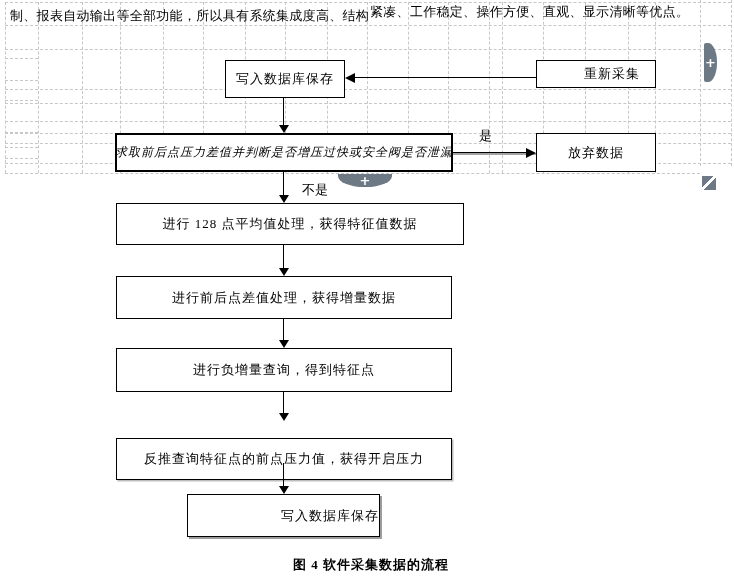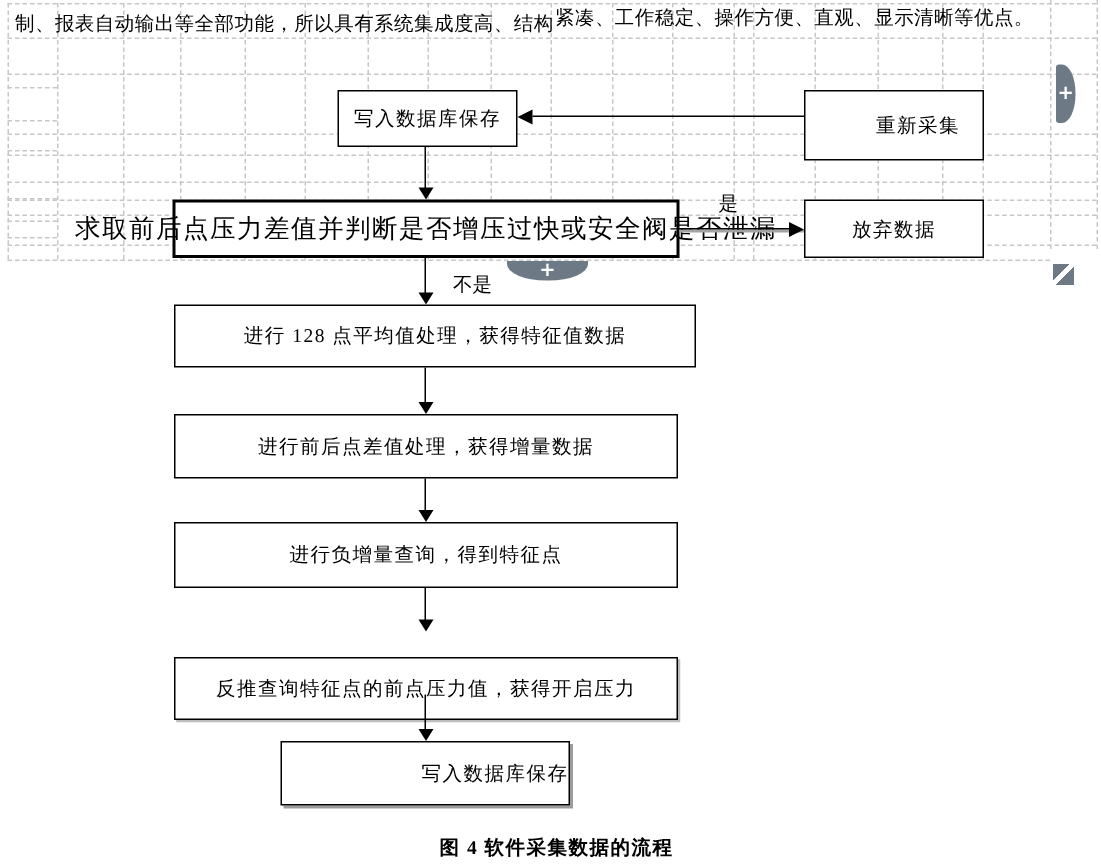--- a/index.html
+++ b/index.html
@@ -12,21 +12,21 @@
   .gl.v{width:0;border-left:1px dashed #c7c7c7;}
   .gl.h{height:0;border-top:1px dashed #c7c7c7;}
   
   .para{position:absolute;z-index:2;font-size:13px;letter-spacing:0.3px;white-space:nowrap;}
   
   .fbox{
     position:absolute;z-index:3;background:#ffffff;border:1.5px solid #000;
     display:flex;align-items:center;justify-content:center;
     font-size:13px;letter-spacing:1px;text-align:center;box-sizing:border-box;white-space:nowrap;
   }
-  .fbox.thick{border-width:2px;letter-spacing:1px;font-size:17px;}
+  .fbox.thick{border-width:2px;letter-spacing:1px;font-size:12px;font-style:italic;}
   .fbox.shadow-sm{box-shadow:1.5px 1.5px 0 #bdbdbd;}
   .fbox.shadow{box-shadow:2px 2px 0 #9c9c9c;}
   
   .ln{position:absolute;z-index:4;}
   .ln.v{width:0;border-left:1.5px solid #000;}
   .ln.h{height:0;border-top:1.5px solid #000;}
   .ln.gray{border-top:2.5px solid #a3a3a3;z-index:3;}
   .tri{position:absolute;z-index:4;width:0;height:0;}
   .tri.down{border-left:5px solid transparent;border-right:5px solid transparent;border-top:8px solid #000;}
   .tri.left{border-top:5px solid transparent;border-bottom:5px solid transparent;border-right:10px solid #000;}
@@ -87,21 +87,21 @@
     <div class="gl h" style="left: 5px; top: 147px; width: 33px;"></div>
     <div class="gl h" style="left: 5px; top: 158px; width: 33px;"></div>
   </div>
 
 <div class="para" style="left:10px;top:7px;">制、报表自动输出等全部功能，所以具有系统集成度高、结构</div>
 <div class="para" style="left:370px;top:3px;">紧凑、工作稳定、操作方便、直观、显示清晰等优点。</div>
 
 <div class="fbox" style="left:225px;top:60px;width:120px;height:38px;">
   <span>写入数据库保存</span>
 </div>
-<div class="fbox" style="left:536px;top:60px;width:120px;height:47px;padding-left:32px;">
+<div class="fbox" style="left:536px;top:60px;width:120px;height:28px;padding-left:32px;">
   <span>重新采集</span>
 </div>
 <div class="fbox thick" style="left:115px;top:133px;width:338px;height:39px;">
   <span>求取前后点压力差值并判断是否增压过快或安全阀是否泄漏</span>
 </div>
 <div class="fbox" style="left:536px;top:133px;width:120px;height:39px;">
   <span>放弃数据</span>
 </div>
 <div class="fbox" style="left:116px;top:203px;width:348px;height:42px;">
   <span>进行 128 点平均值处理，获得特征值数据</span>

